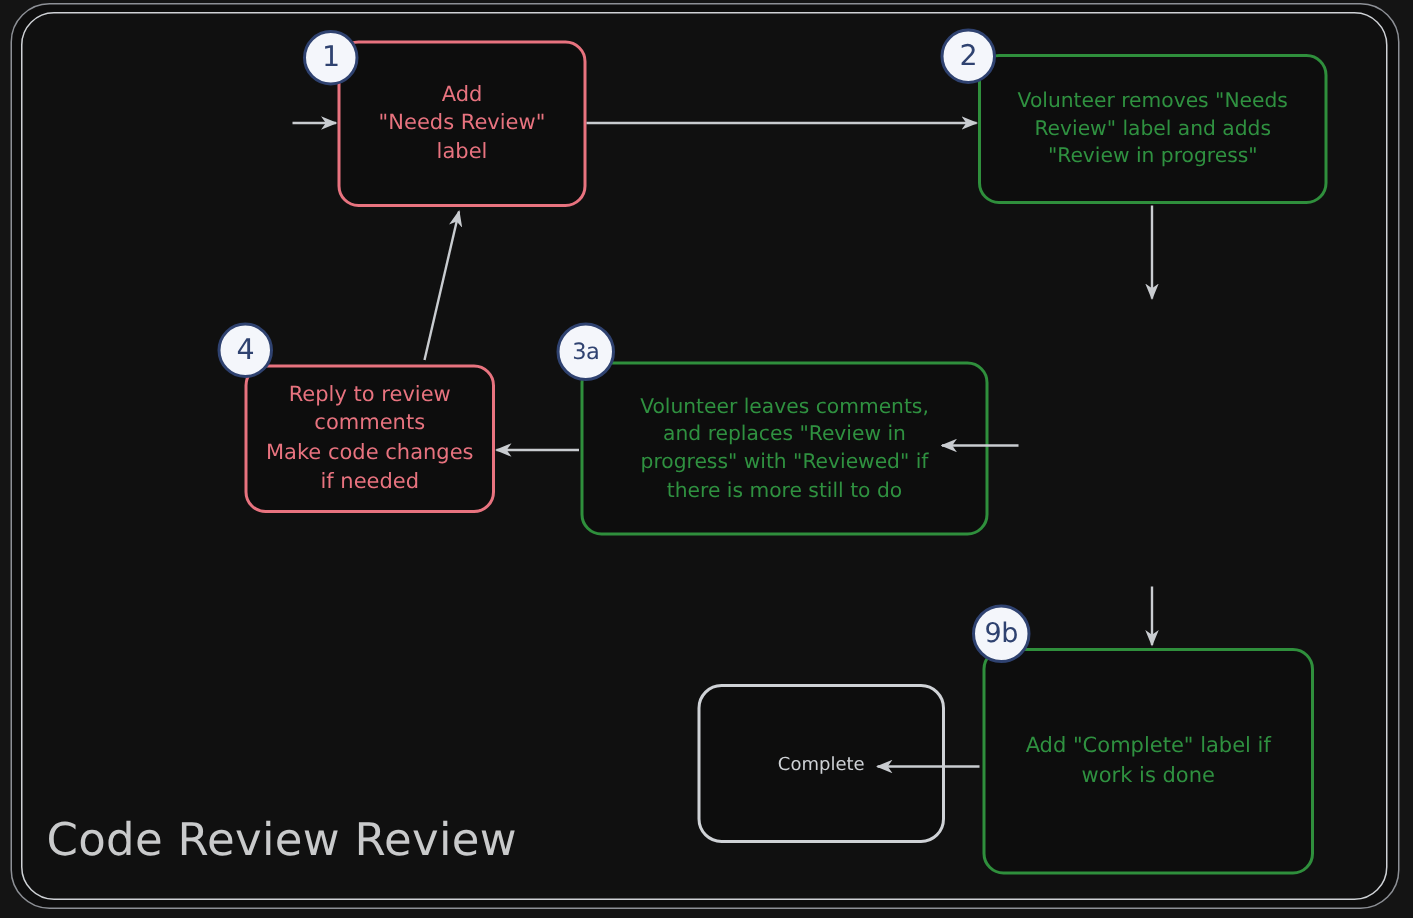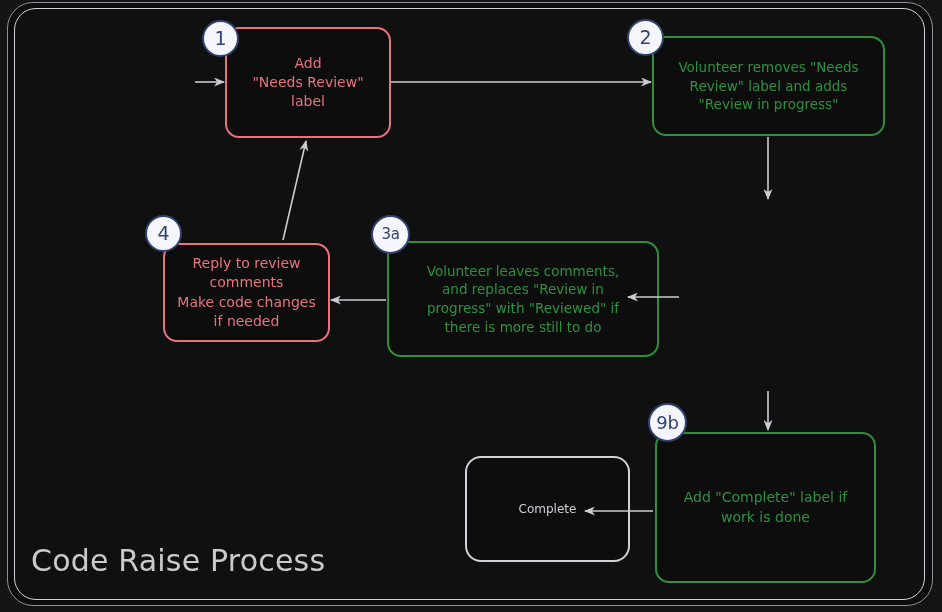--- a/index.html
+++ b/index.html
@@ -195,15 +195,15 @@
   </div>
 
   <div class="badge" style="left:648px; top:403px; width:39px; height:39px; font-size:18px;">
     <span>9b</span>
   </div>
 
   <div class="badge" style="left:145px; top:215px; width:37px; height:37px;">
     <span>4</span>
   </div>
 
-  <div class="diagram-title">Code Raise Process</div>
+  <div class="diagram-title">Code Review Review</div>
 
 </div>
 
 </body></html>

